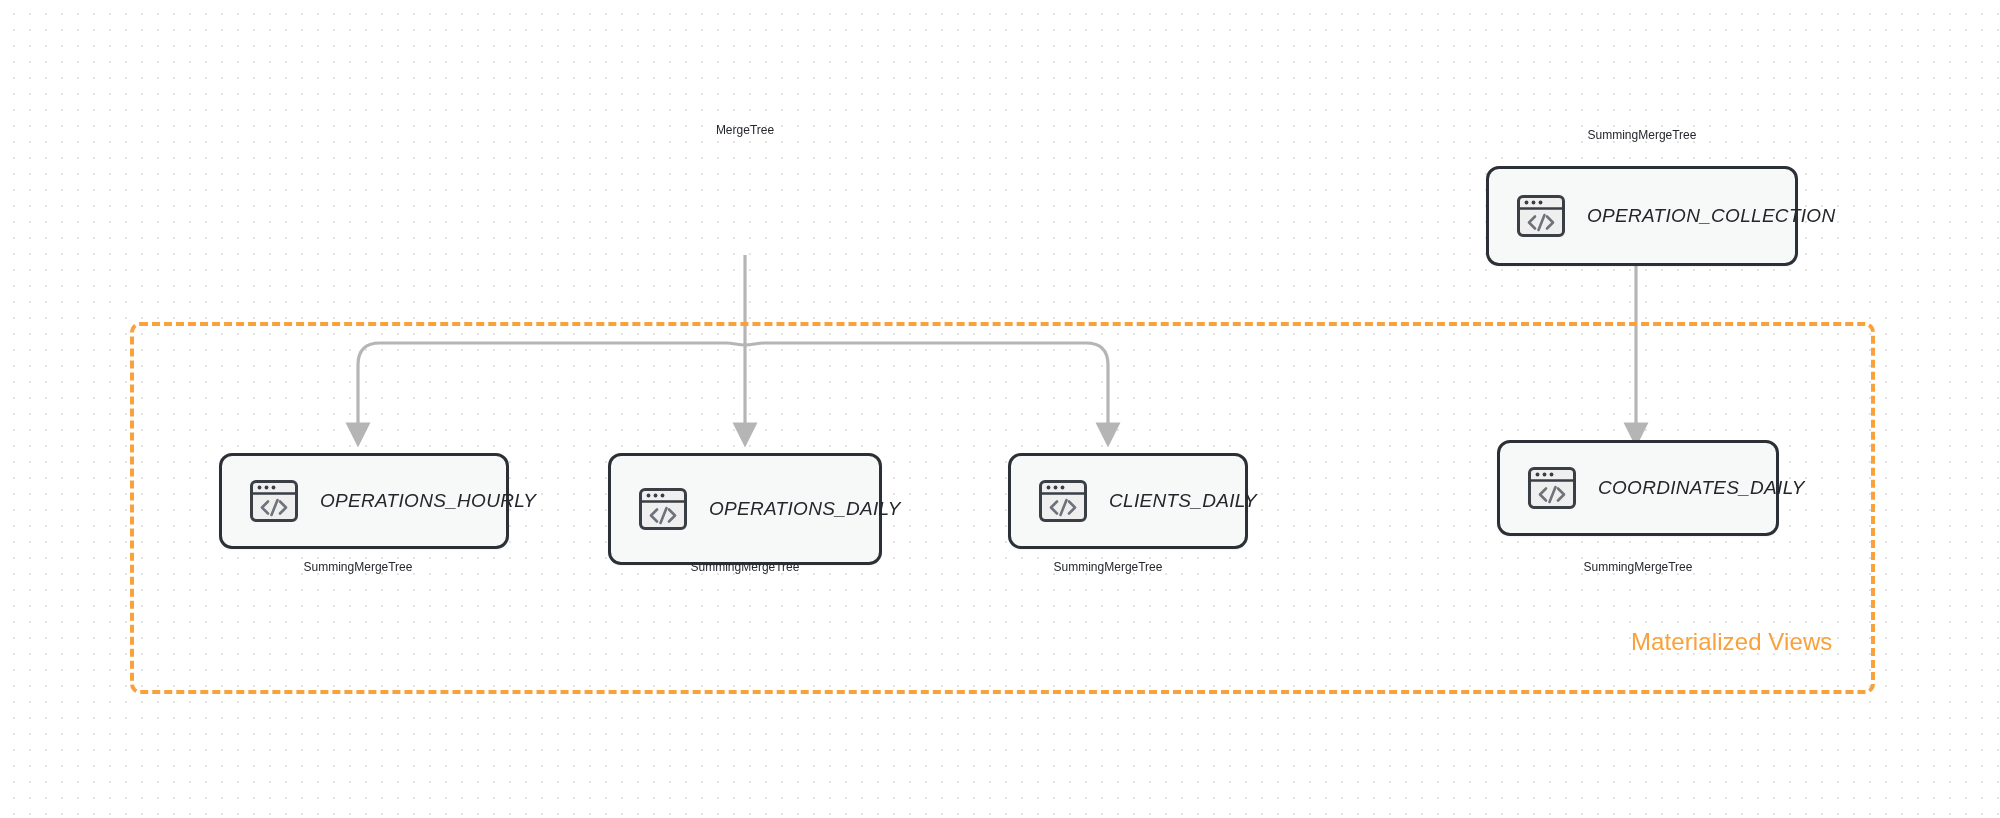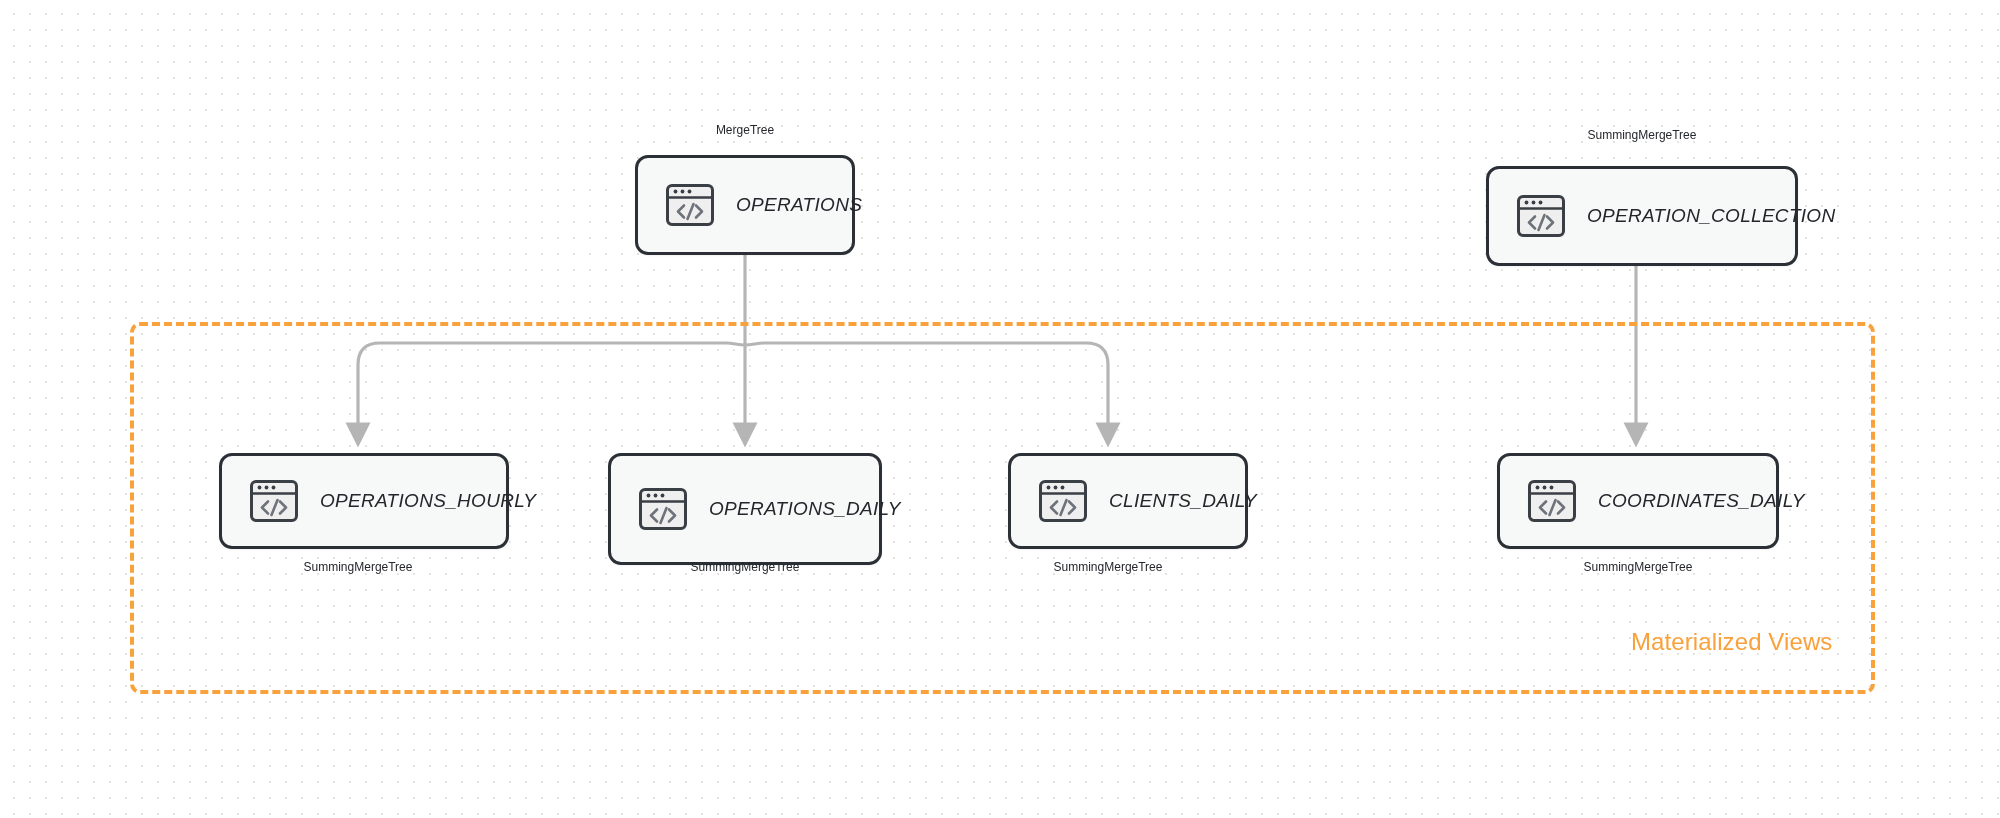--- a/index.html
+++ b/index.html
@@ -106,35 +106,20 @@
     <path d="M 745,345 C 752,345 757,343 764,343 L 1086,343 Q 1108,343 1108,365 L 1108,435" fill="none" stroke="#B5B5B5" stroke-width="3.2" marker-end="url(#arrowhead)"></path>
 
     <path d="M 1636,255 L 1636,435" fill="none" stroke="#B5B5B5" stroke-width="3.2" marker-end="url(#arrowhead)"></path>
   </svg>
 
   <div class="group-box" style="left:130px; top:322px; width:1745px; height:372px;"></div>
   <div class="group-label" style="left:1631px; top:628px;">Materialized Views</div>
 
   <div class="engine-label" style="left:635px; top:123px; width:220px;">MergeTree</div>
 
-  <div class="node" style="left:635px; top:155px; width:220px; height:100px;">
-    <span class="node-icon">
-      <svg viewBox="0 0 52 52" xmlns="http://www.w3.org/2000/svg">
-        <rect x="3.5" y="6.5" width="45" height="39" rx="4.5" fill="#EFEFEF" stroke="#3A3E45" stroke-width="3"></rect>
-        <line x1="3.5" y1="18.5" x2="48.5" y2="18.5" stroke="#3A3E45" stroke-width="2.6"></line>
-        <circle cx="11.5" cy="12.5" r="1.9" fill="#3A3E45"></circle>
-        <circle cx="18.5" cy="12.5" r="1.9" fill="#3A3E45"></circle>
-        <circle cx="25.5" cy="12.5" r="1.9" fill="#3A3E45"></circle>
-        <path d="M20 26.5 L14 32.5 L20 38.5" fill="none" stroke="#6E737B" stroke-width="2.6" stroke-linecap="round" stroke-linejoin="round"></path>
-        <path d="M32 26.5 L38 32.5 L32 38.5" fill="none" stroke="#6E737B" stroke-width="2.6" stroke-linecap="round" stroke-linejoin="round"></path>
-        <line x1="29.5" y1="25" x2="23.5" y2="40" stroke="#6E737B" stroke-width="2.6" stroke-linecap="round"></line>
-      </svg>
-    </span>
-    <span class="node-title">OPERATIONS</span>
-  </div>
 
   <div class="engine-label" style="left:1486px; top:128px; width:312px;">SummingMergeTree</div>
 
   <div class="node" style="left:1486px; top:155px; width:312px; height:100px;margin-top:11px;">
     <span class="node-icon">
       <svg viewBox="0 0 52 52" xmlns="http://www.w3.org/2000/svg">
         <rect x="3.5" y="6.5" width="45" height="39" rx="4.5" fill="#EFEFEF" stroke="#3A3E45" stroke-width="3"></rect>
         <line x1="3.5" y1="18.5" x2="48.5" y2="18.5" stroke="#3A3E45" stroke-width="2.6"></line>
         <circle cx="11.5" cy="12.5" r="1.9" fill="#3A3E45"></circle>
         <circle cx="18.5" cy="12.5" r="1.9" fill="#3A3E45"></circle>
@@ -191,21 +176,21 @@
         <circle cx="25.5" cy="12.5" r="1.9" fill="#3A3E45"></circle>
         <path d="M20 26.5 L14 32.5 L20 38.5" fill="none" stroke="#6E737B" stroke-width="2.6" stroke-linecap="round" stroke-linejoin="round"></path>
         <path d="M32 26.5 L38 32.5 L32 38.5" fill="none" stroke="#6E737B" stroke-width="2.6" stroke-linecap="round" stroke-linejoin="round"></path>
         <line x1="29.5" y1="25" x2="23.5" y2="40" stroke="#6E737B" stroke-width="2.6" stroke-linecap="round"></line>
       </svg>
     </span>
     <span class="node-title">CLIENTS_DAILY</span>
   </div>
   <div class="engine-label" style="left:988px; top:560px; width:240px;">SummingMergeTree</div>
 
-  <div class="node" style="left:1497px; top:453px; width:282px; height:96px;">
+  <div class="node" style="left:1497px; top:440px; width:282px; height:96px;">
     <span class="node-icon">
       <svg viewBox="0 0 52 52" xmlns="http://www.w3.org/2000/svg">
         <rect x="3.5" y="6.5" width="45" height="39" rx="4.5" fill="#EFEFEF" stroke="#3A3E45" stroke-width="3"></rect>
         <line x1="3.5" y1="18.5" x2="48.5" y2="18.5" stroke="#3A3E45" stroke-width="2.6"></line>
         <circle cx="11.5" cy="12.5" r="1.9" fill="#3A3E45"></circle>
         <circle cx="18.5" cy="12.5" r="1.9" fill="#3A3E45"></circle>
         <circle cx="25.5" cy="12.5" r="1.9" fill="#3A3E45"></circle>
         <path d="M20 26.5 L14 32.5 L20 38.5" fill="none" stroke="#6E737B" stroke-width="2.6" stroke-linecap="round" stroke-linejoin="round"></path>
         <path d="M32 26.5 L38 32.5 L32 38.5" fill="none" stroke="#6E737B" stroke-width="2.6" stroke-linecap="round" stroke-linejoin="round"></path>
         <line x1="29.5" y1="25" x2="23.5" y2="40" stroke="#6E737B" stroke-width="2.6" stroke-linecap="round"></line>

